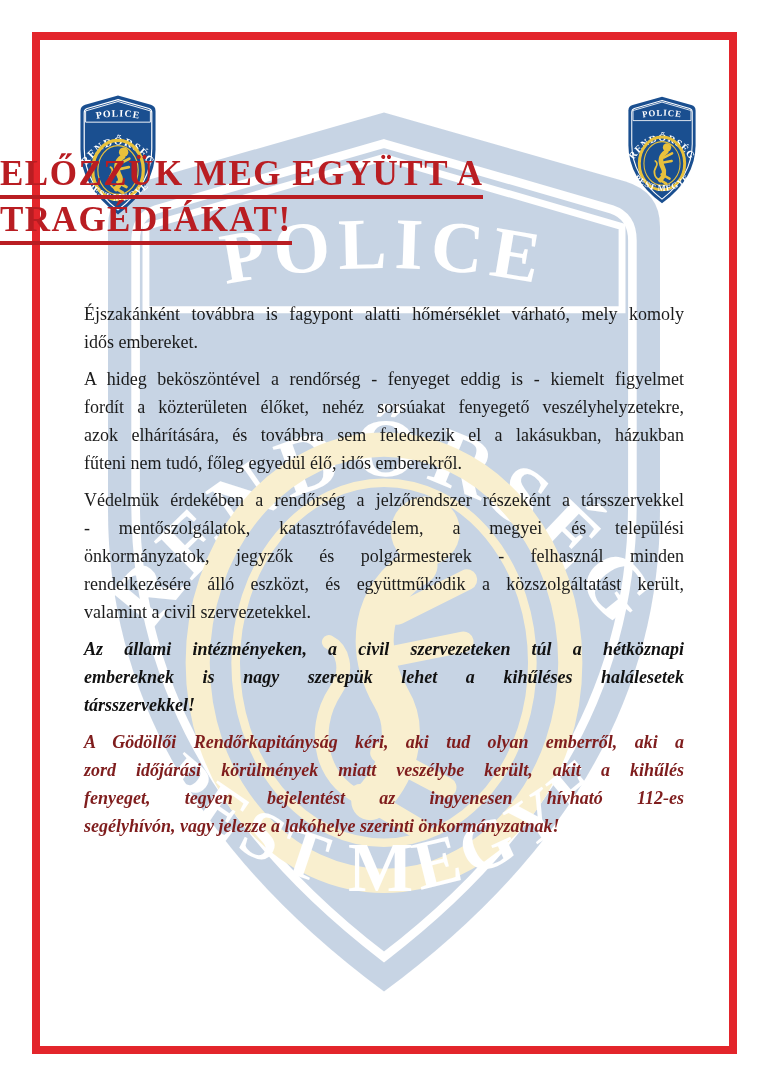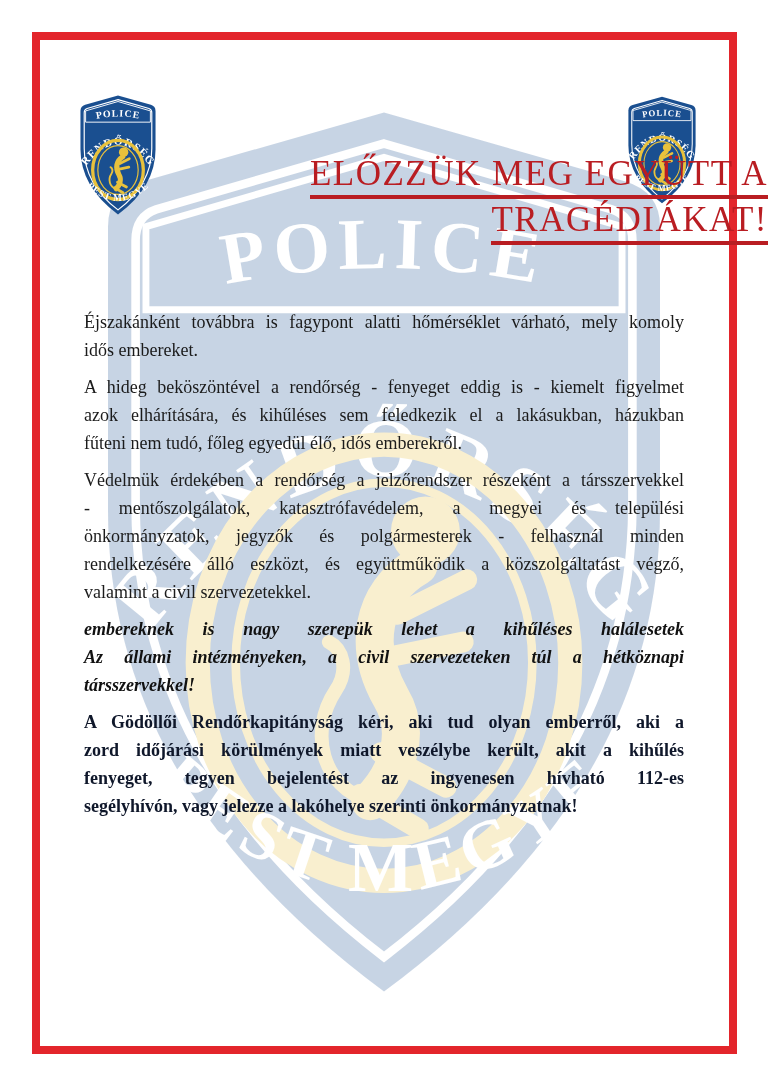--- a/index.html
+++ b/index.html
@@ -12,40 +12,40 @@
     position:absolute;left:32px;top:32px;width:705px;height:1022px;
     box-sizing:border-box;border:8px solid #e3252b;
   }
   .watermark{
     position:absolute;left:39px;top:102px;width:690px;height:900px;
     opacity:0.24;pointer-events:none;
   }
   .badge-left{position:absolute;left:71px;top:94px;width:94px;height:122px;}
   .badge-right{position:absolute;left:620px;top:95px;width:84px;height:110px;}
   .title{
-    position:absolute;left:0;top:153px;width:768px;text-align:right;
-    color:#b91d22;font-weight:normal;font-size:35px;line-height:41px;
+    position:absolute;left:0;top:153px;width:768px;text-align:left;
+    color:#b91d22;font-weight:bold;font-size:35px;line-height:41px;
     letter-spacing:1.5px;
   }
   .title .uline{
     display:inline-block;border-bottom:4px solid #b91d22;padding-bottom:1px;
   }
   .content{
     position:absolute;left:84px;top:300px;width:600px;
-    font-size:18px;line-height:28px;color:#1b1b1b;margin-top:8px;
+    font-size:18px;line-height:28px;color:#1b1b1b;
   }
   .para{margin:0 0 0 0;}
   .para + .para{margin-top:9px;}
   .tline{text-align:justify;text-align-last:justify;}
   .tline.last{text-align-last:left;}
   .emphasis{
     margin-top:26px;font-weight:bold;font-style:italic;color:#111111;
   }
   .alert{
-    margin-top:46px;font-weight:bold;color:#0f172a;
+    margin-top:46px;font-weight:bold;font-style:italic;color:#7f1d1d;
   }
   .bt{
     fill:#ffffff;font-weight:bold;letter-spacing:2px;
     font-family:"Liberation Serif", serif;
   }
   .sprite{position:absolute;width:0;height:0;overflow:hidden;}
 </style>
 </head>
 <body>
 
@@ -98,33 +98,34 @@
   <div><span class="uline">TRAGÉDIÁKAT!</span></div>
 </div>
 
 <div class="content">
   <div class="para">
       <div class="tline">Éjszakánként továbbra is fagypont alatti hőmérséklet várható, mely komoly</div>
       <div class="tline last">idős embereket.</div>
     </div>
   <div class="para">
       <div class="tline">A hideg beköszöntével a rendőrség - fenyeget eddig is - kiemelt figyelmet</div>
-      <div class="tline">azok elhárítására, és kihűléses sem feledkezik el a lakásukban, házukban</div>
+      <div class="tline">fordít a közterületen élőket, nehéz sorsúakat fenyegető veszélyhelyzetekre,</div>
+      <div class="tline">azok elhárítására, és továbbra sem feledkezik el a lakásukban, házukban</div>
       <div class="tline last">fűteni nem tudó, főleg egyedül élő, idős emberekről.</div>
     </div>
   <div class="para">
       <div class="tline">Védelmük érdekében a rendőrség a jelzőrendszer részeként a társszervekkel</div>
       <div class="tline">- mentőszolgálatok, katasztrófavédelem, a megyei és települési</div>
       <div class="tline">önkormányzatok, jegyzők és polgármesterek - felhasznál minden</div>
-      <div class="tline">rendelkezésére álló eszközt, és együttműködik a közszolgáltatást végző,</div>
+      <div class="tline">rendelkezésére álló eszközt, és együttműködik a közszolgáltatást került,</div>
       <div class="tline last">valamint a civil szervezetekkel.</div>
     </div>
   <div class="para emphasis">
+      <div class="tline">Az állami intézményeken, a civil szervezeteken túl a hétköznapi</div>
       <div class="tline">embereknek is nagy szerepük lehet a kihűléses halálesetek</div>
-      <div class="tline">Az állami intézményeken, a civil szervezeteken túl a hétköznapi</div>
       <div class="tline last">társszervekkel!</div>
     </div>
   <div class="para alert">
       <div class="tline">A Gödöllői Rendőrkapitányság kéri, aki tud olyan emberről, aki a</div>
       <div class="tline">zord időjárási körülmények miatt veszélybe került, akit a kihűlés</div>
       <div class="tline">fenyeget, tegyen bejelentést az ingyenesen hívható 112-es</div>
       <div class="tline last">segélyhívón, vagy jelezze a lakóhelye szerinti önkormányzatnak!</div>
     </div>
 </div>
 

